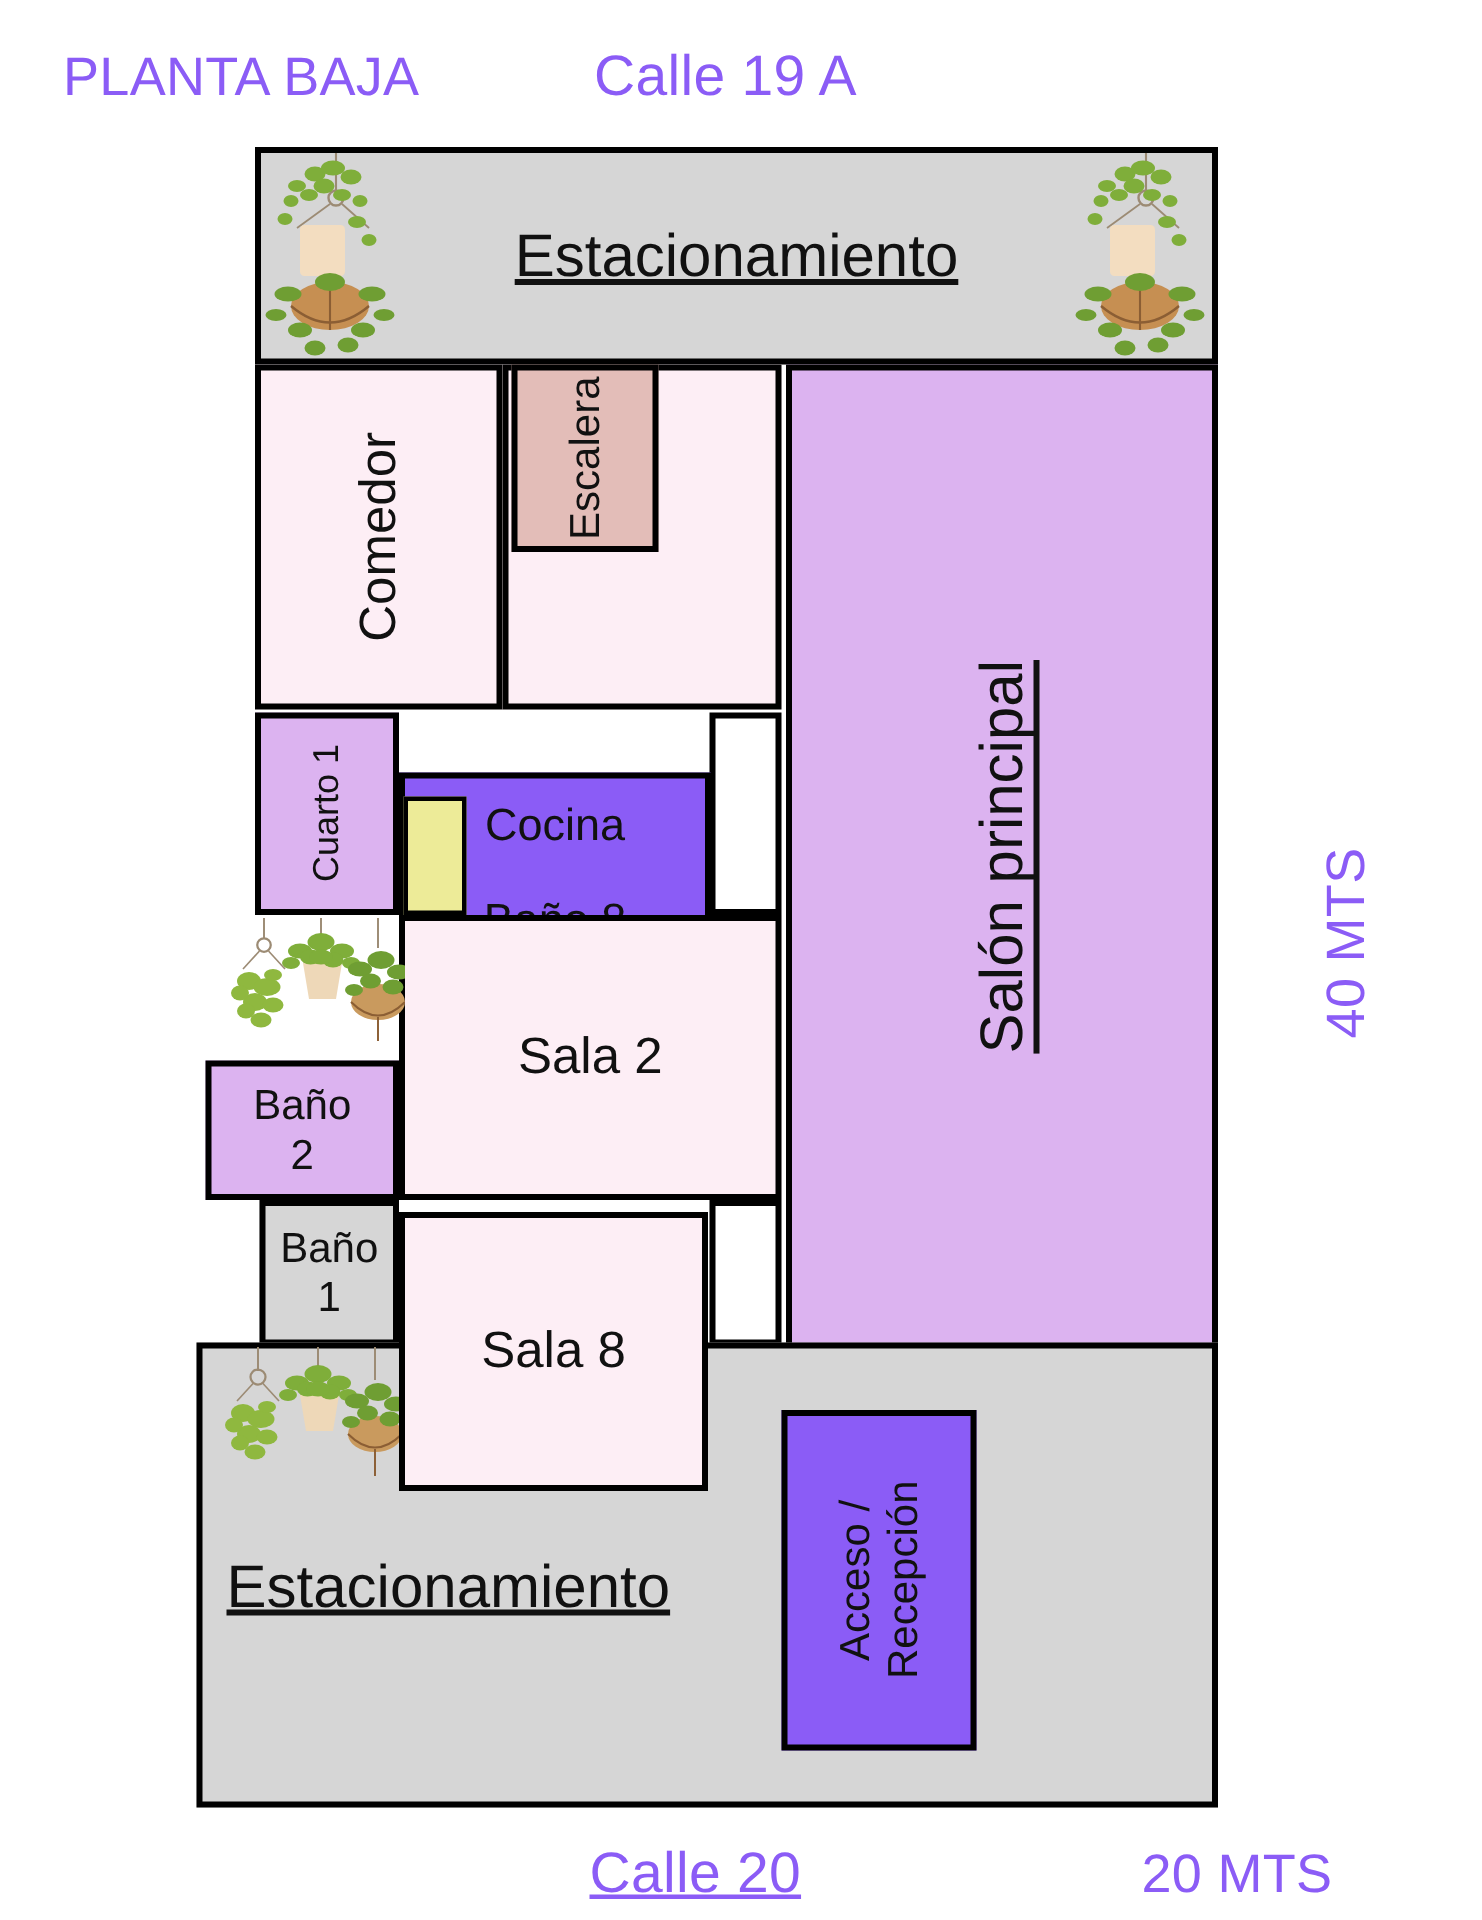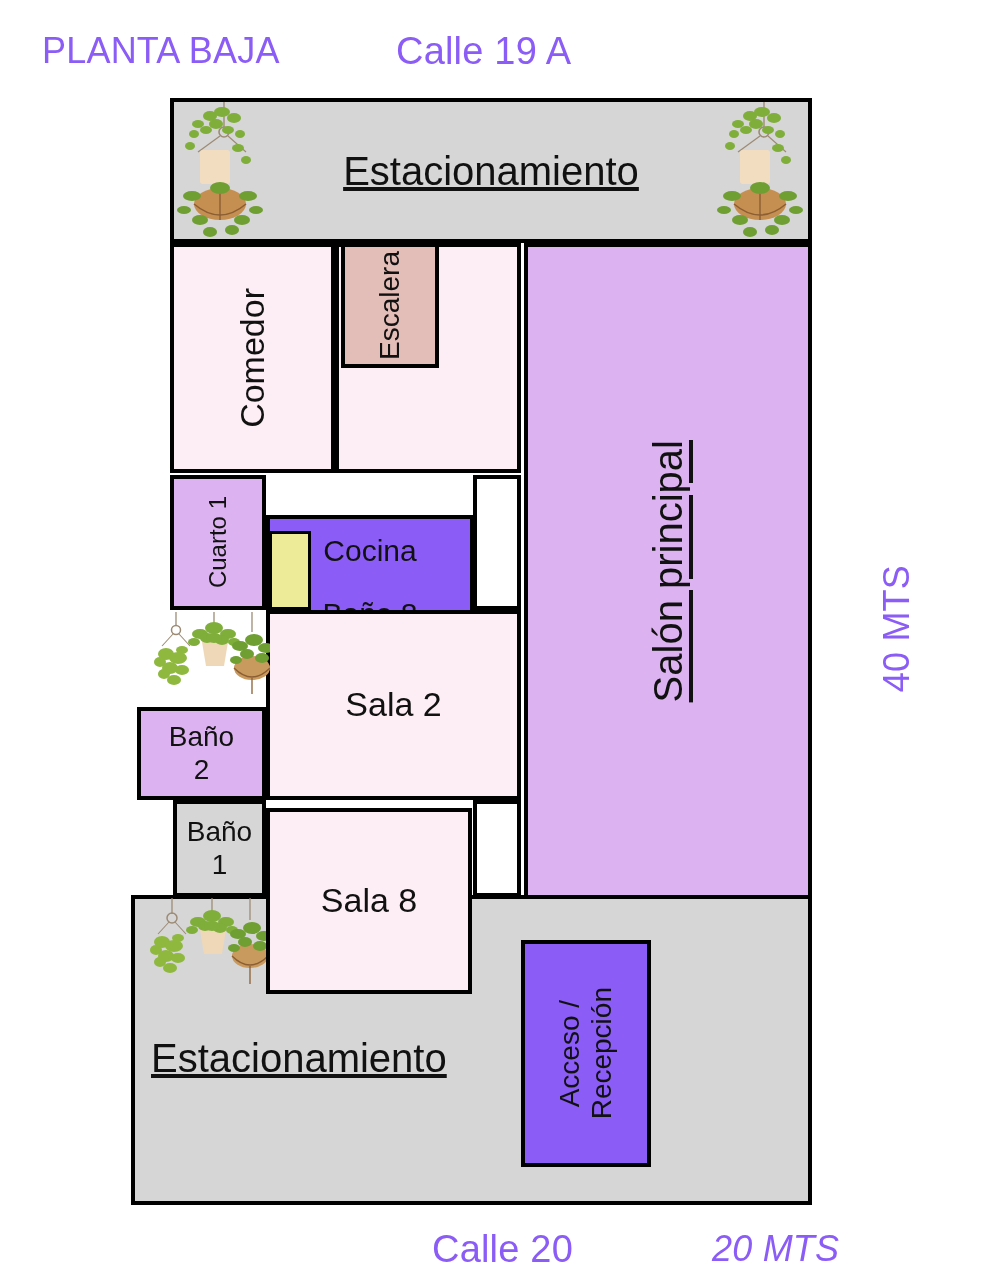--- a/index.html
+++ b/index.html
@@ -20,22 +20,22 @@
   
   .label-plain {
     position: absolute;
     font-weight: 400;
     color: #8b5cf6;
     white-space: nowrap;
     letter-spacing: 0.2px;
   }
   #planta-baja-title { left: 42px;  top: 30px;  font-size: 36px; }
   #calle-18a-label   { left: 396px; top: 30px;  font-size: 38px; }
-  #calle-20-label    { left: 432px; top: 1228px; font-size: 38px; }
-  #mts-20-label      { left: 712px; top: 1228px; font-size: 36px; font-style: italic; }
+  #calle-20-label    { left: 393px; top: 1228px; font-size: 38px; text-decoration: underline; }
+  #mts-20-label      { left: 761px; top: 1228px; font-size: 36px; }
   #mts-40-label {
     left: 876px; top: 565px;
     font-size: 36px;
     writing-mode: vertical-rl;
     text-orientation: mixed;
     transform: rotate(180deg);
   }
 
   
   .room {

